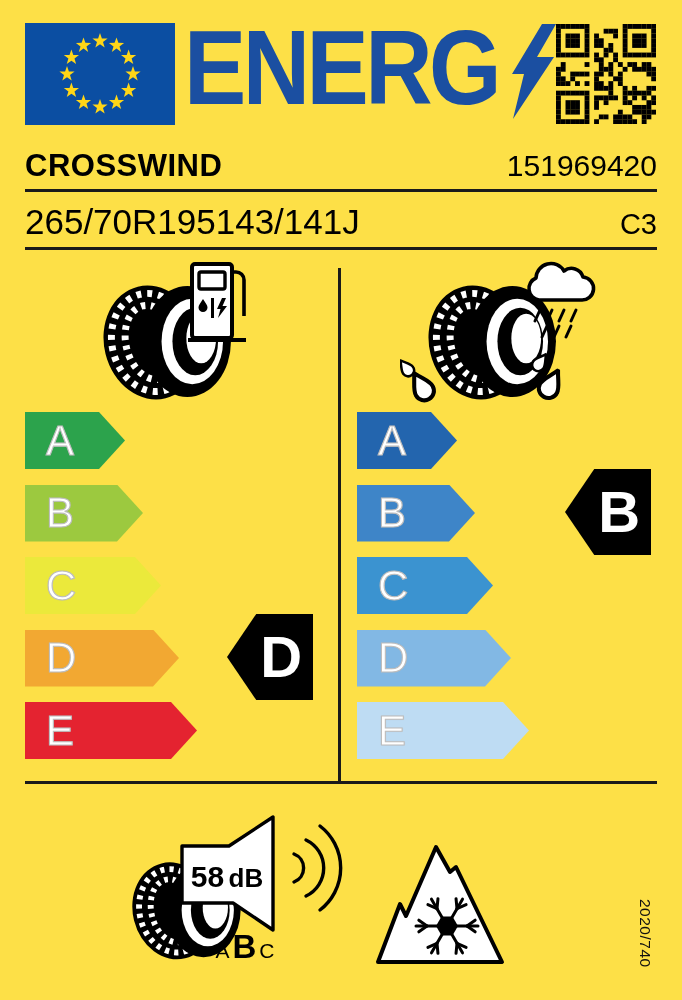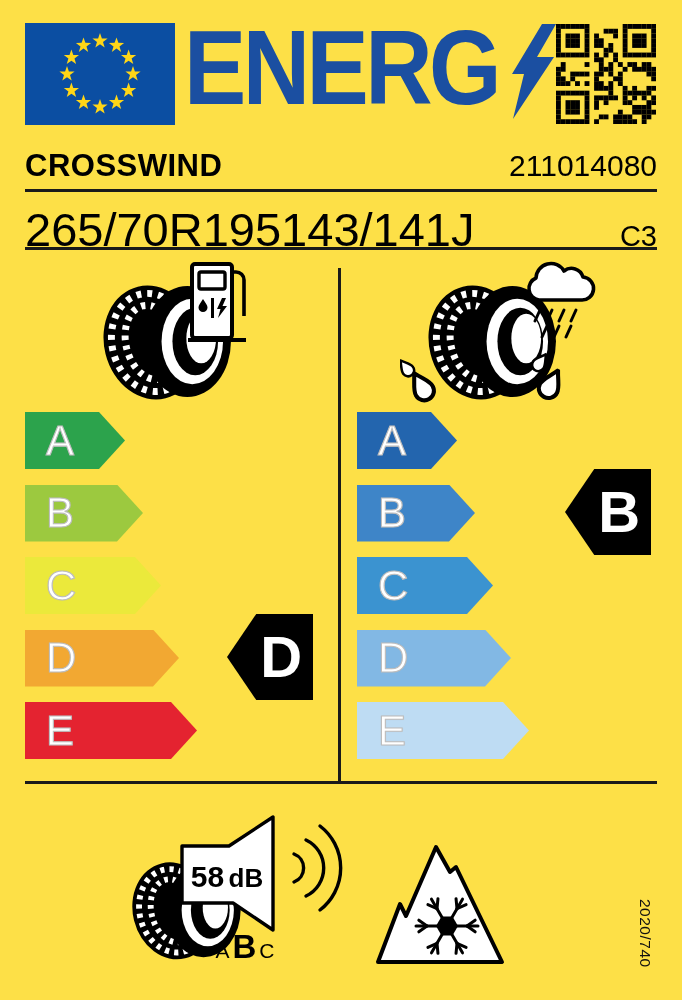--- a/index.html
+++ b/index.html
@@ -15,21 +15,21 @@
                  letter-spacing:-4px; transform:scaleX(.88); transform-origin:left top; }
   #bolt-icon { left:508px; top:24px; width:50px; height:95px; }
   #qr-code { left:556px; top:24px; width:100px; height:100px; }
 
   
   .row { left:25px; width:632px; display:flex; justify-content:space-between; align-items:baseline; }
   #brand-row { top:148px; }
   #brand-name { font-size:31px; font-weight:bold; letter-spacing:.5px; }
   #model-code { font-size:30px; }
   #size-row { top:202px; }
-  #tyre-size { font-size:47px; }
+  #tyre-size { font-size:35px; }
   #tyre-class { font-size:29px; }
   .hline { left:25px; width:632px; height:3px; background:#1a1a1a; }
   #line-1 { top:189px; } #line-2 { top:247px; } #line-3 { top:781px; }
   #vline { left:338px; top:268px; width:3px; height:513px; background:#1a1a1a; }
 
   
   #fuel-tyre { left:93px;  top:281px; width:145px; height:121px; }
   #fuel-pump-icon { left:188px; top:260px; width:60px; height:84px; }
   #wet-tyre  { left:418px; top:281px; width:145px; height:121px; }
   #rain-cloud-icon { left:520px; top:258px; width:82px; height:88px; }
@@ -308,21 +308,21 @@
       <rect x="1" y="20" width="1.02" height="1.02"></rect>
       <rect x="2" y="20" width="1.02" height="1.02"></rect>
       <rect x="3" y="20" width="1.02" height="1.02"></rect>
       <rect x="4" y="20" width="1.02" height="1.02"></rect>
       <rect x="5" y="20" width="1.02" height="1.02"></rect>
       <rect x="6" y="20" width="1.02" height="1.02"></rect>
     </svg>
 
   <div id="brand-row" class="row abs">
     <span id="brand-name">CROSSWIND</span>
-    <span id="model-code">211014080</span>
+    <span id="model-code">151969420</span>
   </div>
   <div id="line-1" class="hline abs"></div>
 
   <div id="size-row" class="row abs">
     <span id="tyre-size">265/70R195143/141J</span>
     <span id="tyre-class">C3</span>
   </div>
   <div id="line-2" class="hline abs"></div>
   <div id="vline" class="abs"></div>
 

